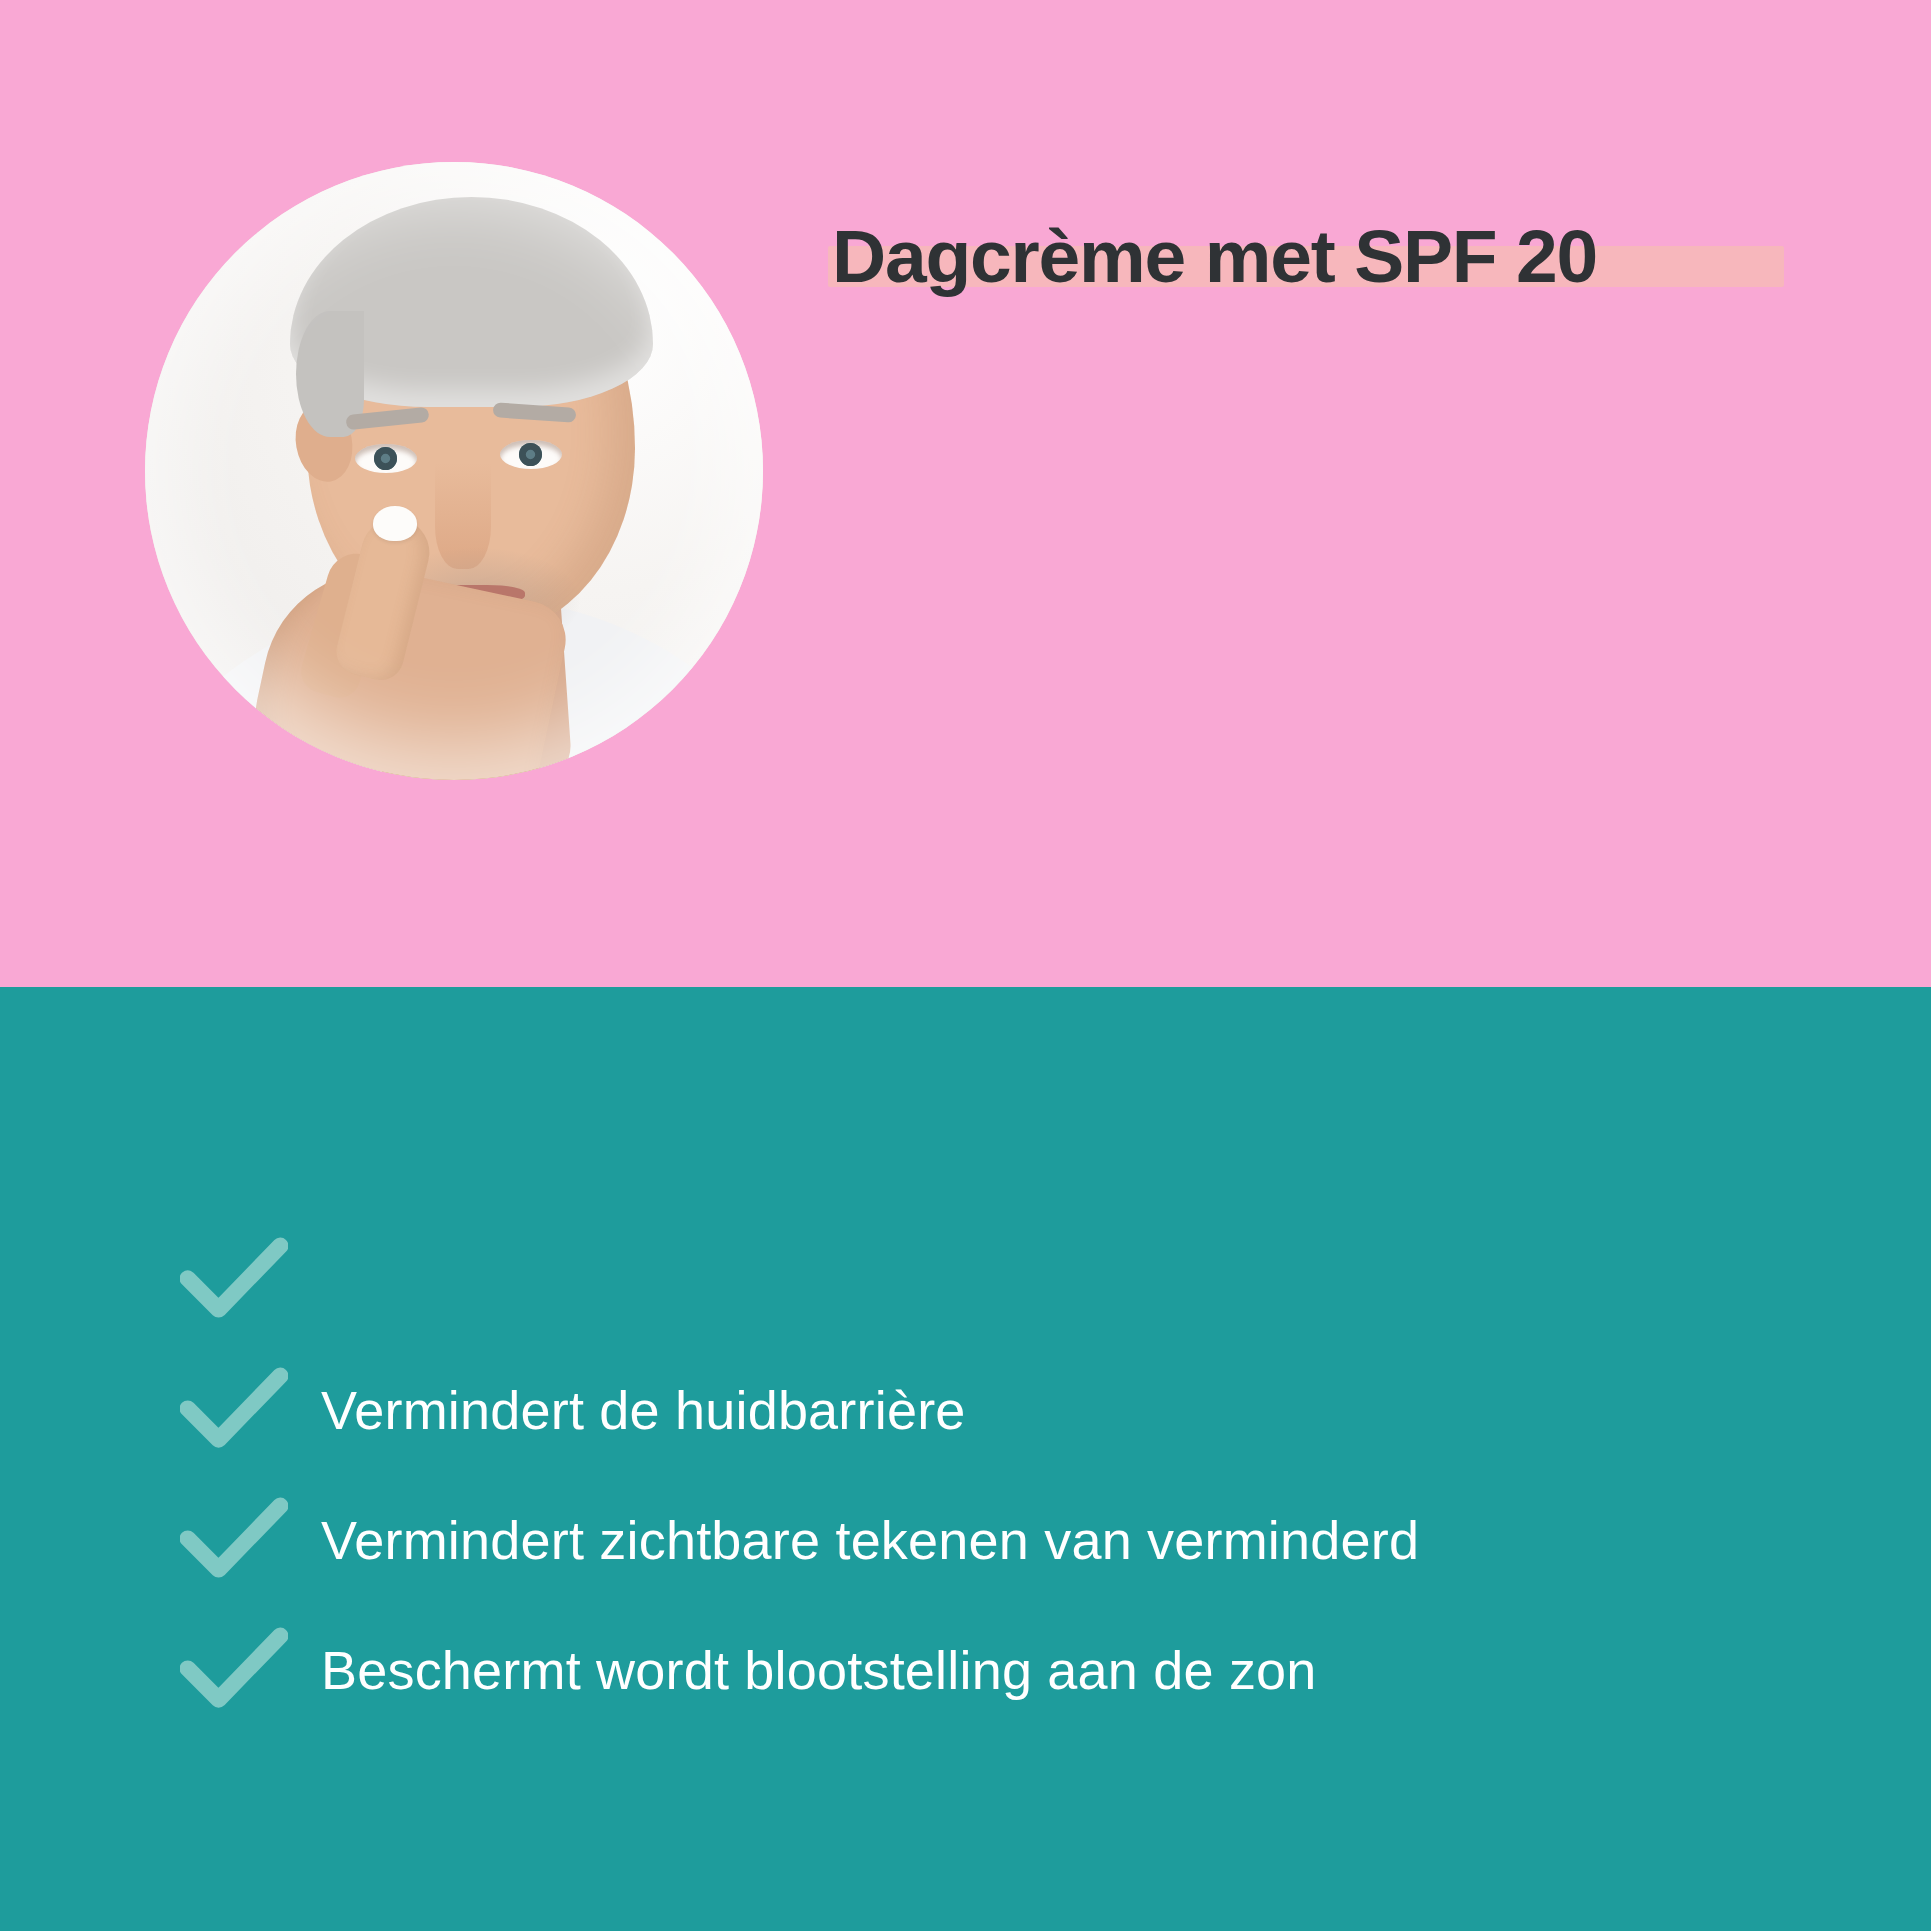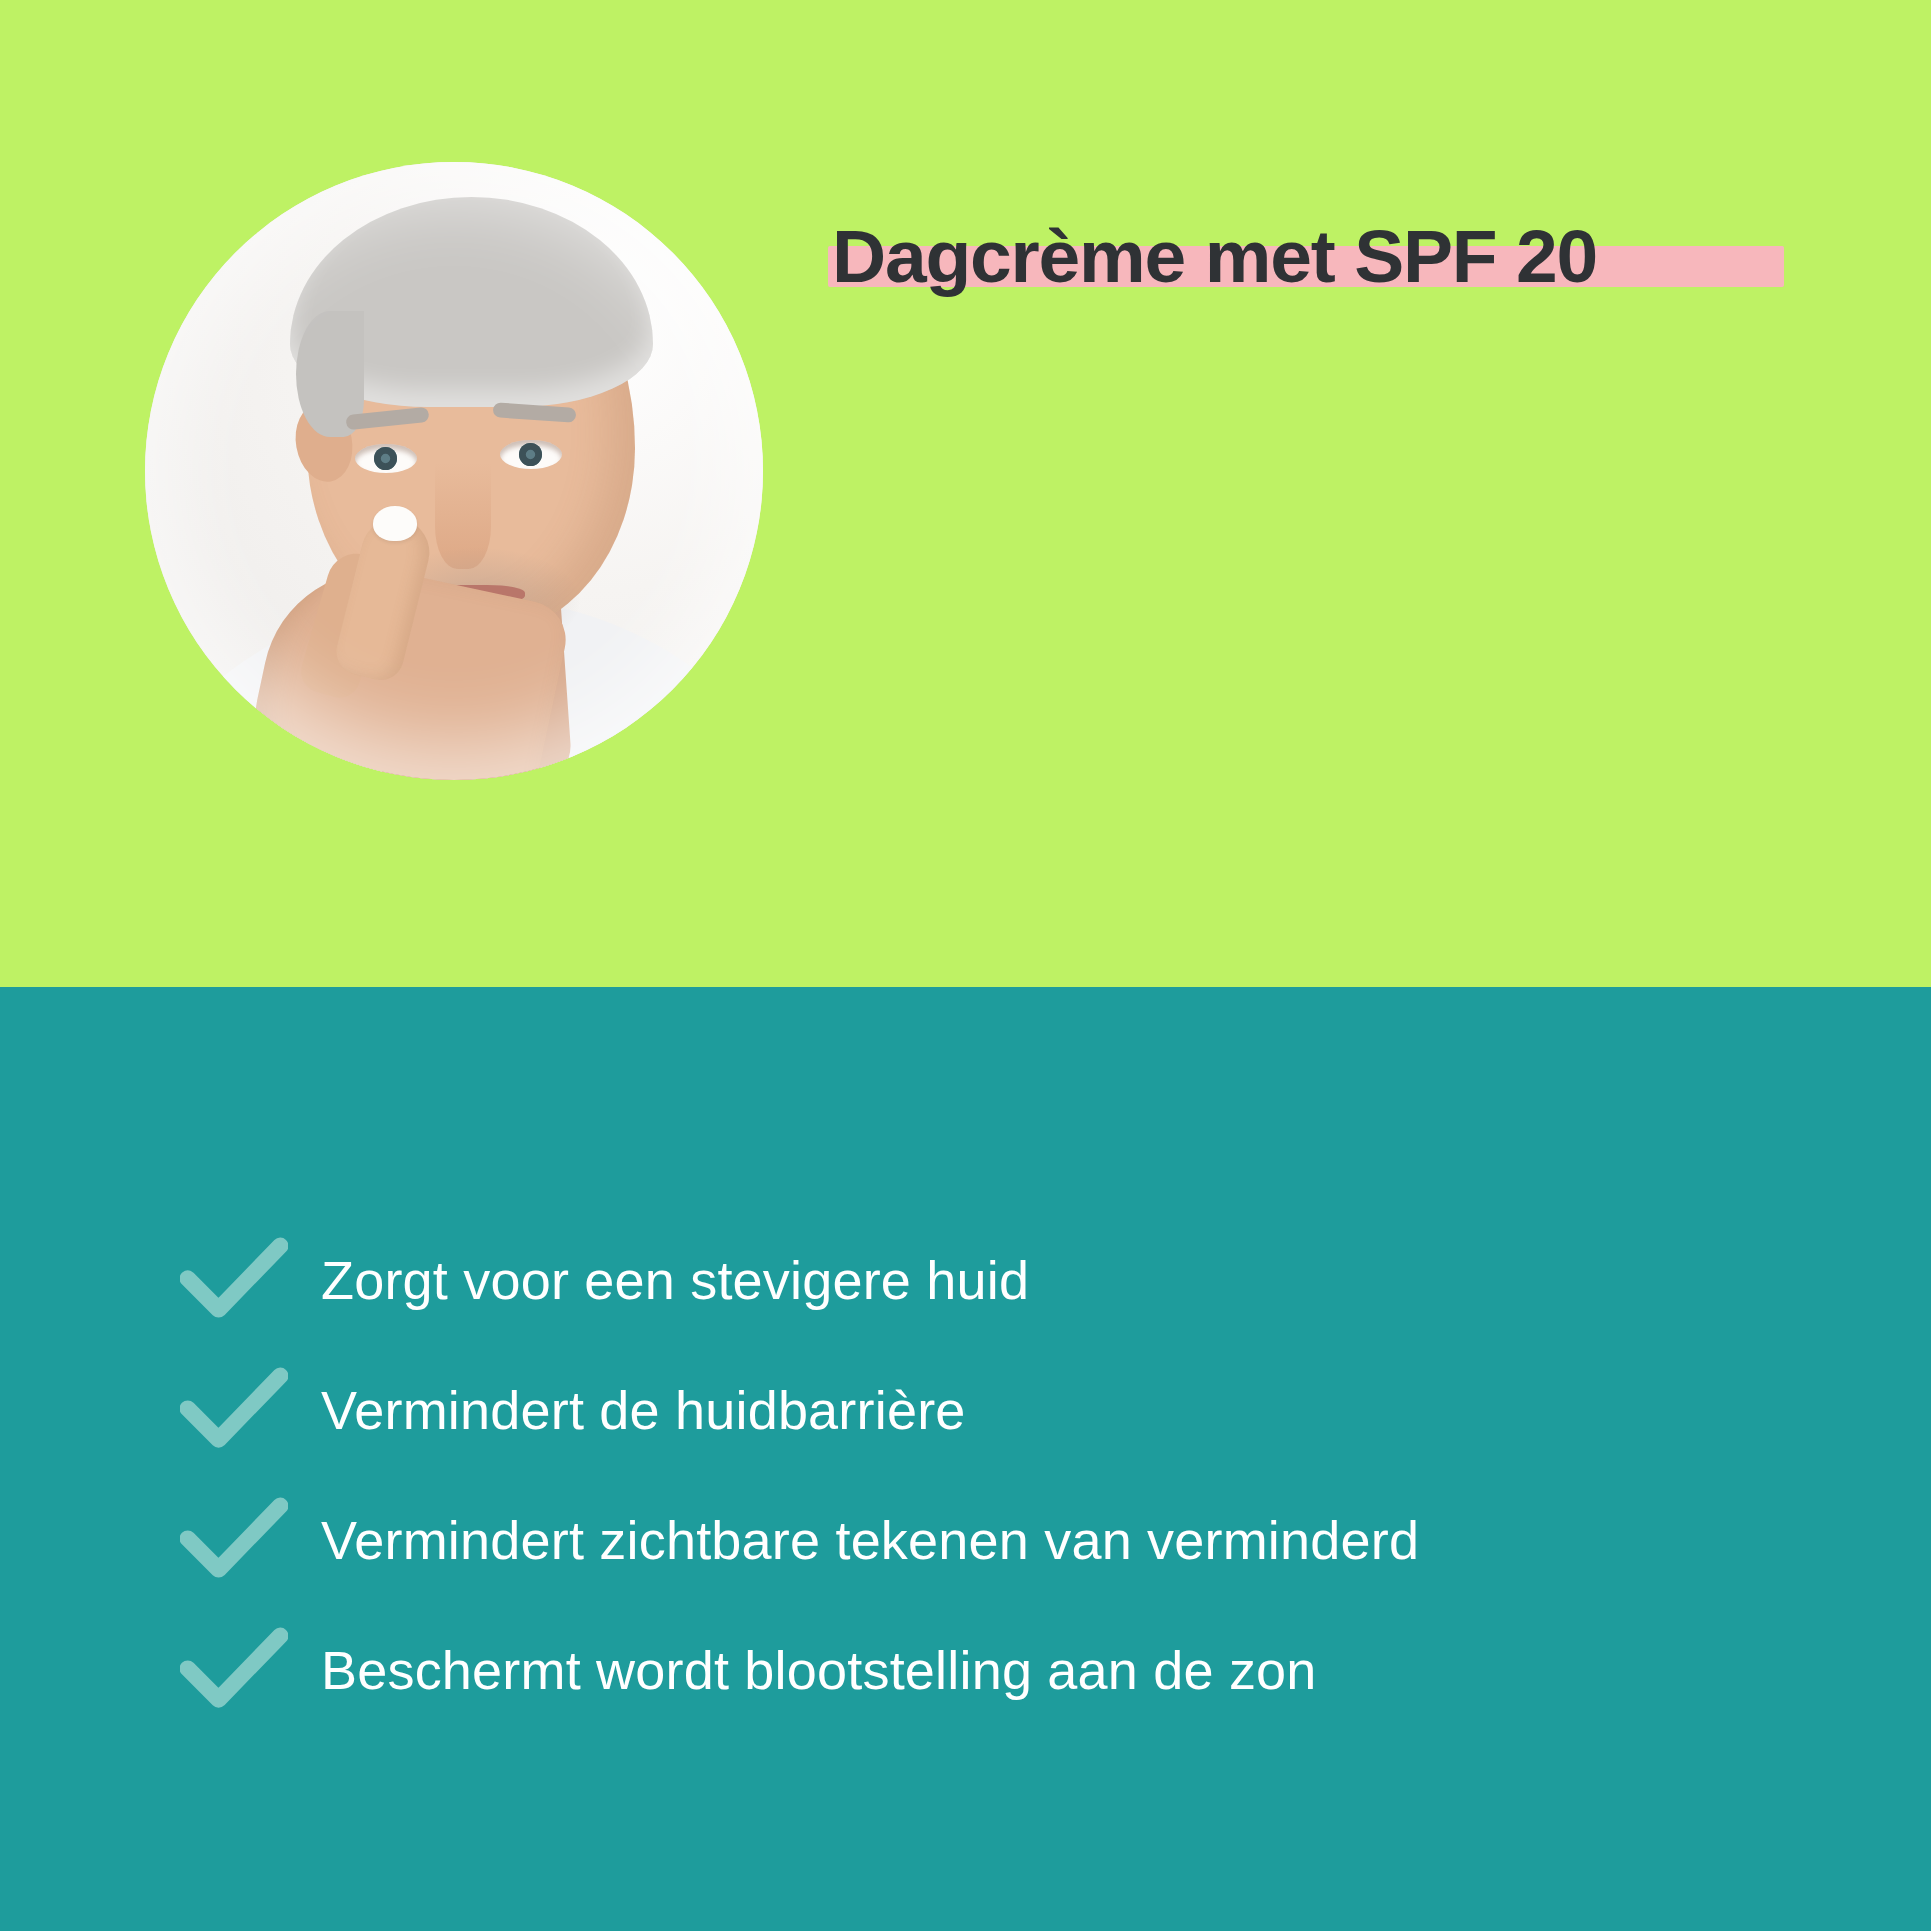--- a/index.html
+++ b/index.html
@@ -19,21 +19,21 @@
     width: 1931px;
     height: 1931px;
     display: flex;
     flex-direction: column;
   }
 
   
   .top-section {
     position: relative;
     height: 987px;
-    background: #bef264;
+    background: #f9a8d4;
     box-sizing: border-box;
     display: flex;
     align-items: flex-start;
     padding-left: 34px;
   }
 
   .portrait-wrap {
     position: absolute;
     left: 145px;
     top: 162px;
@@ -344,21 +344,20 @@
 
   <section class="bottom-section">
     <div class="benefits">
 
       <div class="benefit">
         <span class="check-icon">
           <svg width="108" height="89" viewBox="0 0 112 92" aria-hidden="true">
             <path d="M8 44 L40 76 L104 10" fill="none" stroke="#7fc9c4" stroke-width="17" stroke-linecap="round" stroke-linejoin="round"></path>
           </svg>
         </span>
-        <span class="benefit-label">Zorgt voor een stevigere huid</span>
       </div>
 
       <div class="benefit">
         <span class="check-icon">
           <svg width="108" height="89" viewBox="0 0 112 92" aria-hidden="true">
             <path d="M8 44 L40 76 L104 10" fill="none" stroke="#7fc9c4" stroke-width="17" stroke-linecap="round" stroke-linejoin="round"></path>
           </svg>
         </span>
         <span class="benefit-label">Vermindert de huidbarrière</span>
       </div>

